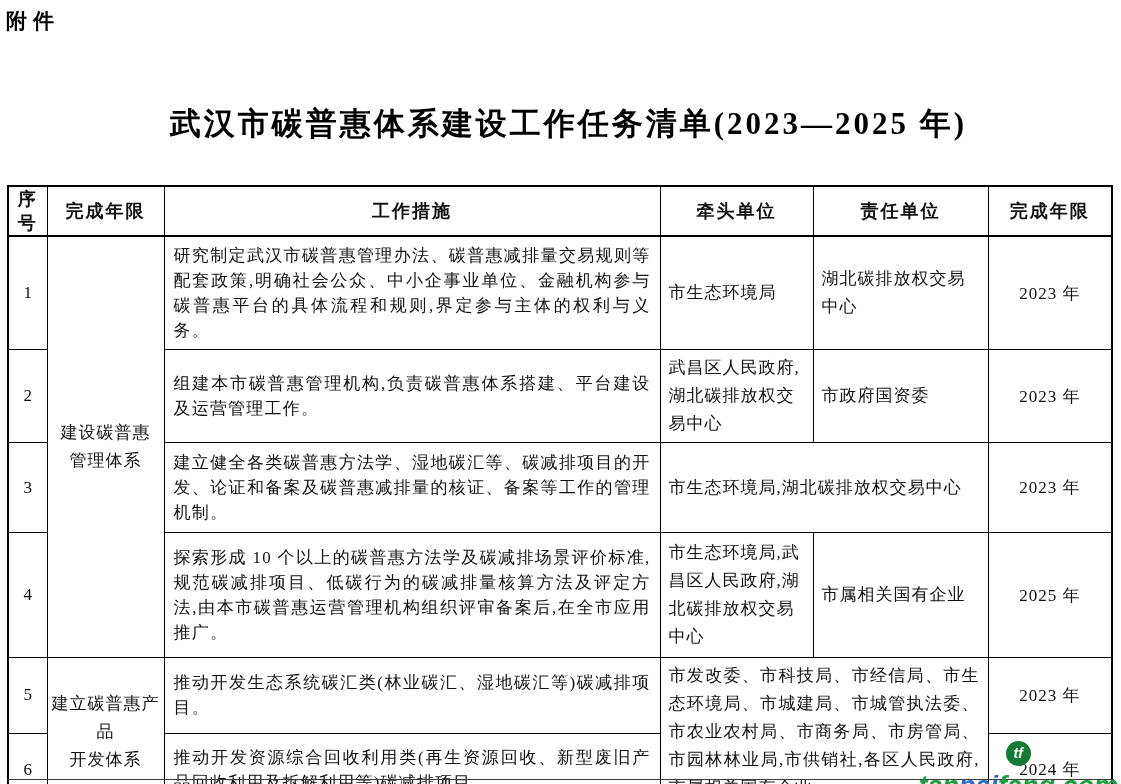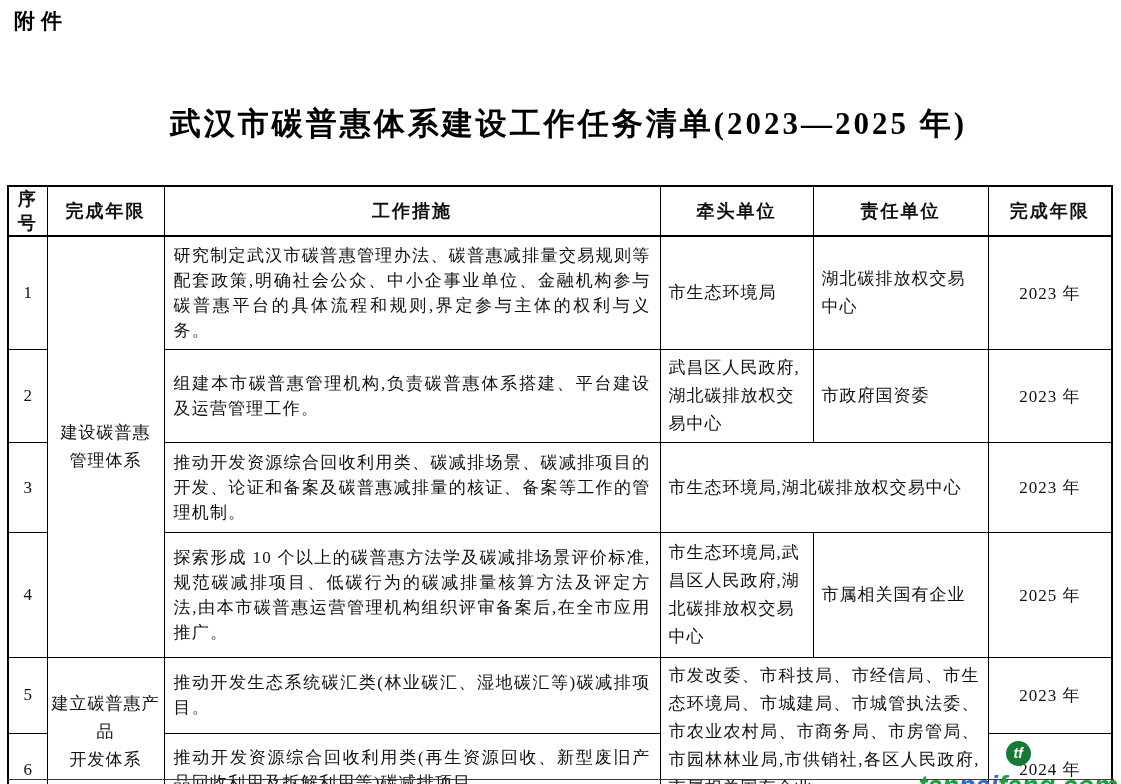--- a/index.html
+++ b/index.html
@@ -10,21 +10,21 @@
   }
   .page {
     position: relative;
     width: 1121px;
     height: 784px;
     background: #ffffff;
     overflow: hidden;
   }
   .attachment {
     position: absolute;
-    left: 14px;
+    left: 6px;
     top: 7px;
     font-family: "Liberation Sans", sans-serif;
     font-weight: bold;
     font-size: 21px;
     letter-spacing: 6px;
     color: #000;
   }
   .doc-title {
     position: absolute;
     left: 8px;
@@ -183,21 +183,21 @@
       </tr>
       <tr class="r2">
         <td class="c-no">2</td>
         <td class="c-measure">组建本市碳普惠管理机构,负责碳普惠体系搭建、平台建设及运营管理工作。</td>
         <td class="c-unit">武昌区人民政府,湖北碳排放权交易中心</td>
         <td class="c-unit">市政府国资委</td>
         <td class="c-year">2023 年</td>
       </tr>
       <tr class="r3">
         <td class="c-no">3</td>
-        <td class="c-measure">推动开发资源综合回收利用类、碳减排场景、碳减排项目的开发、论证和备案及碳普惠减排量的核证、备案等工作的管理机制。</td>
+        <td class="c-measure">建立健全各类碳普惠方法学、湿地碳汇等、碳减排项目的开发、论证和备案及碳普惠减排量的核证、备案等工作的管理机制。</td>
         <td class="c-unit" colspan="2">市生态环境局,湖北碳排放权交易中心</td>
         <td class="c-year">2023 年</td>
       </tr>
       <tr class="r4">
         <td class="c-no">4</td>
         <td class="c-measure">探索形成 10 个以上的碳普惠方法学及碳减排场景评价标准,规范碳减排项目、低碳行为的碳减排量核算方法及评定方法,由本市碳普惠运营管理机构组织评审备案后,在全市应用推广。</td>
         <td class="c-unit">市生态环境局,武昌区人民政府,湖北碳排放权交易中心</td>
         <td class="c-unit">市属相关国有企业</td>
         <td class="c-year">2025 年</td>
       </tr>

